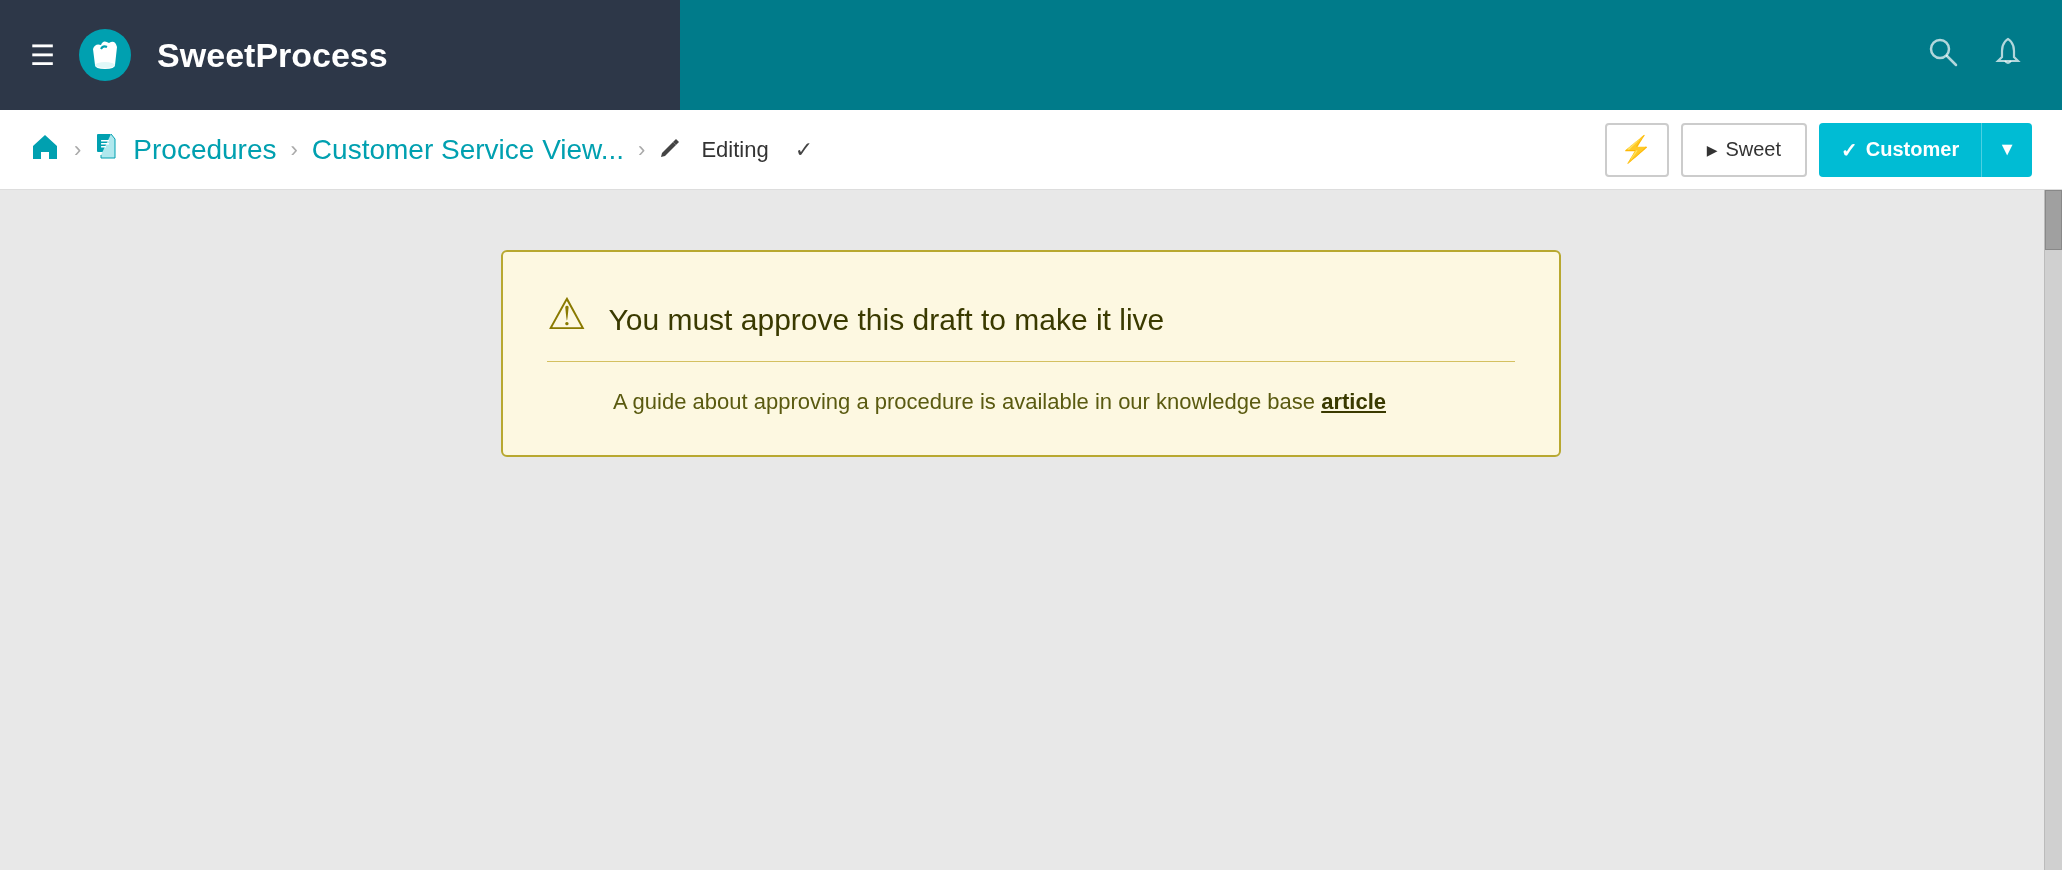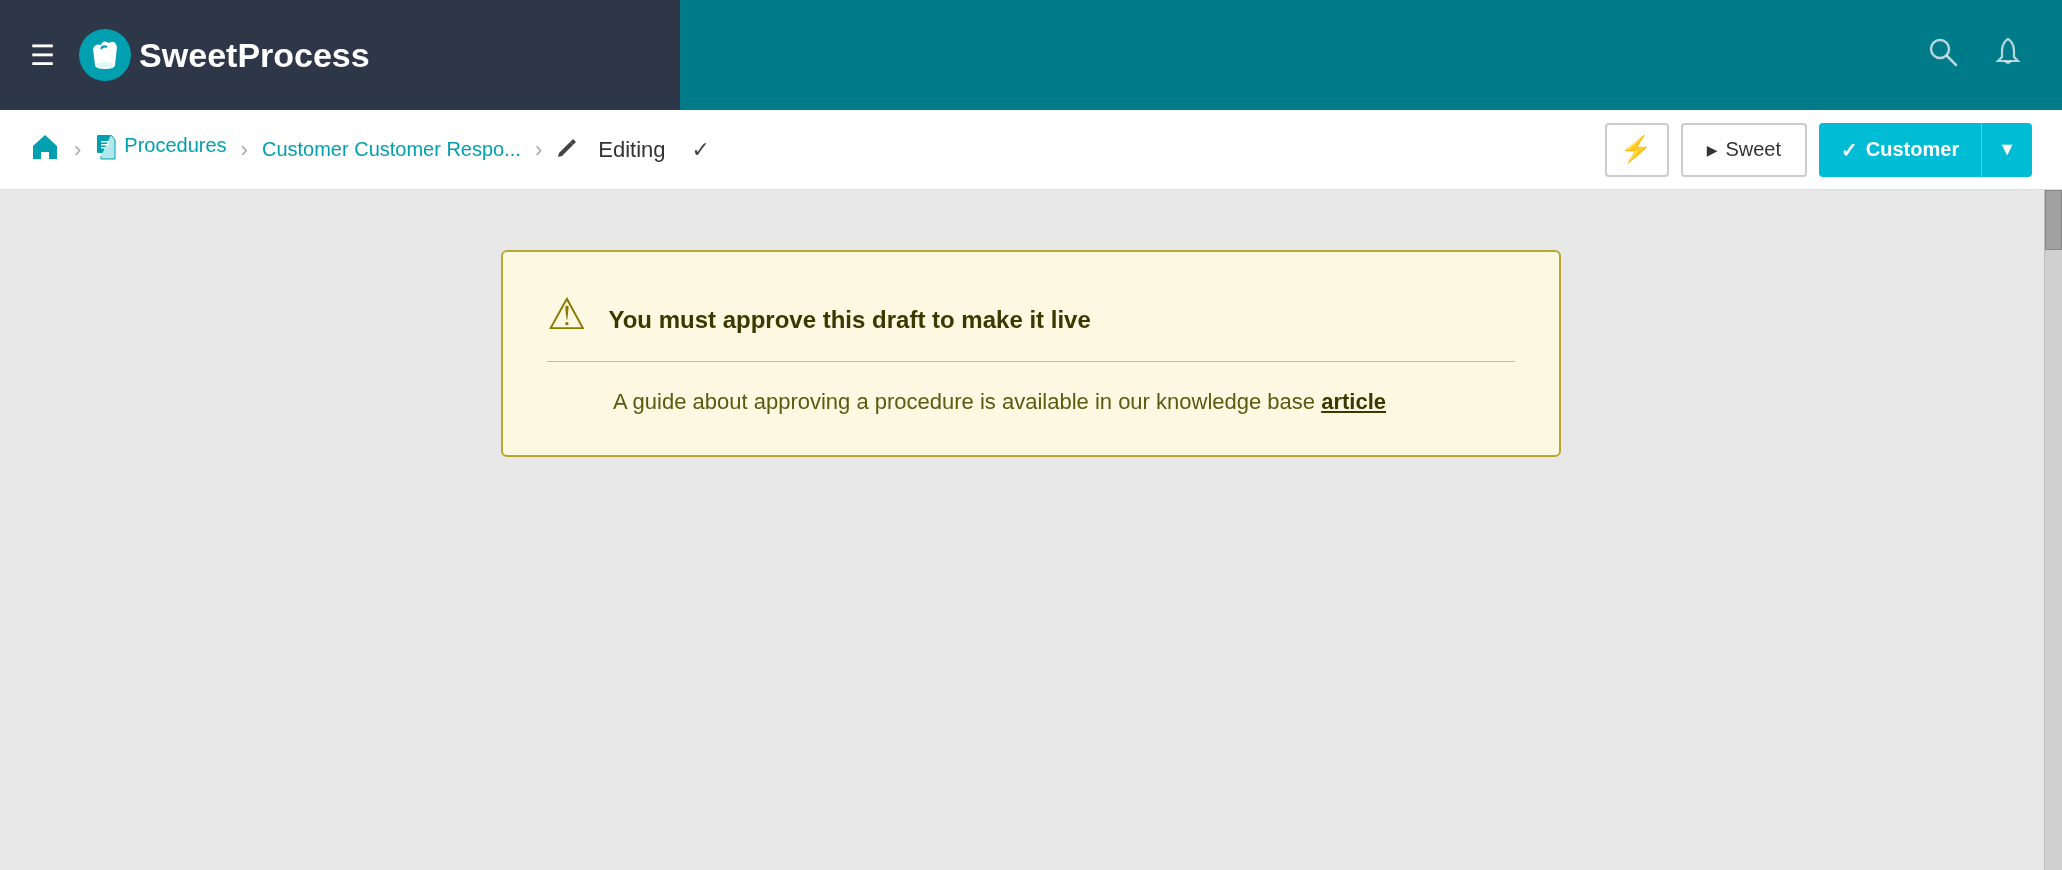--- a/index.html
+++ b/index.html
@@ -20,21 +20,21 @@
       gap: 24px;
     }
     .hamburger-icon {
       color: white;
       font-size: 28px;
       cursor: pointer;
     }
     .brand {
       display: flex;
       align-items: center;
-      gap: 8px;
+      gap: 26px;
     }
     .brand-logo {
       width: 52px;
       height: 52px;
     }
     .brand-name {
       font-size: 34px;
       color: white;
       font-weight: 400;
     }
@@ -68,25 +68,25 @@
       color: #00a0b0;
       font-size: 28px;
       cursor: pointer;
     }
     .breadcrumb-sep {
       color: #aaa;
       font-size: 22px;
     }
     .breadcrumb-link {
       color: #00a0b0;
-      font-size: 20px;
-      cursor: pointer;
-      display: flex;
-      align-items: flex-start;
-      gap: 7px;
+      font-size: 28px;
+      cursor: pointer;
+      display: flex;
+      align-items: flex-end;
+      gap: 16px;
       text-decoration: none;
     }
     .breadcrumb-editing {
       display: flex;
       align-items: center;
       gap: 20px;
       color: #333;
       font-size: 22px;
     }
     .editing-pencil {
@@ -210,22 +210,22 @@
       margin-bottom: 22px;
       padding-bottom: 22px;
       border-bottom: 1px solid #d4c060;
     }
     .alert-warning-icon {
       font-size: 44px;
       color: #8a7a00;
       flex-shrink: 0;
     }
     .alert-title {
-      font-size: 24px;
-      font-weight: 700;
+      font-size: 30px;
+      font-weight: 400;
       color: #3a3a00;
       margin-top: 12px;
     }
     .alert-body {
       font-size: 22px;
       color: #5a5a10;
       line-height: 1.6;
       padding-left: 66px;
     }
     .alert-body strong {
@@ -282,21 +282,21 @@
         <path d="M16 1 L20 6 L20 25 L6 25 L6 22" stroke="#00a0b0" stroke-width="1" fill="#b0e8ee"></path>
         <rect x="6" y="7" width="8" height="1.5" rx="0.5" fill="white"></rect>
         <rect x="6" y="10" width="8" height="1.5" rx="0.5" fill="white"></rect>
         <rect x="6" y="13" width="5" height="1.5" rx="0.5" fill="white"></rect>
       </svg>
     </span>
     <span>Procedures</span>
   </a>
   <span class="breadcrumb-sep">›</span>
   <a class="breadcrumb-link" href="#">
-    <span>Customer Customer Respo...</span>
+    <span>Customer Service View...</span>
   </a>
   <span class="breadcrumb-sep">›</span>
   <div class="breadcrumb-editing">
     <span class="editing-pencil">
       <svg width="22" height="22" viewBox="0 0 22 22" fill="none">
         <path d="M3 17 L14 6 L17 9 L6 20 L2 21 Z" fill="#444"></path>
         <path d="M14 6 L17 3 L20 6 L17 9 Z" fill="#444"></path>
       </svg>
     </span>
     <span style="font-size:22px;color:#333;">Editing</span>

